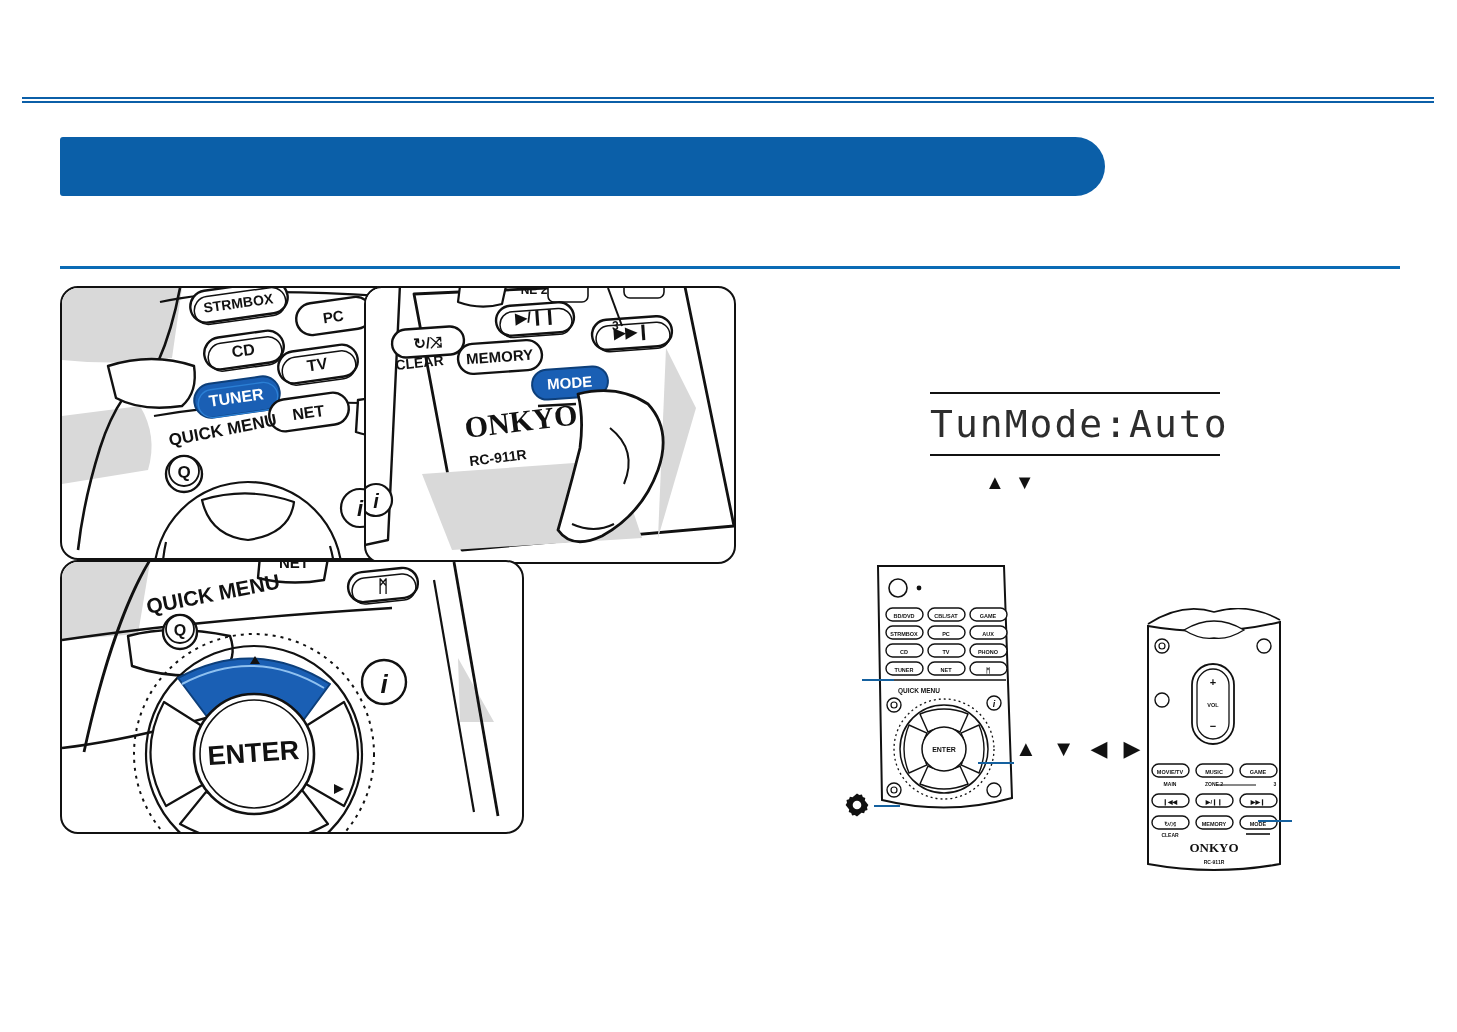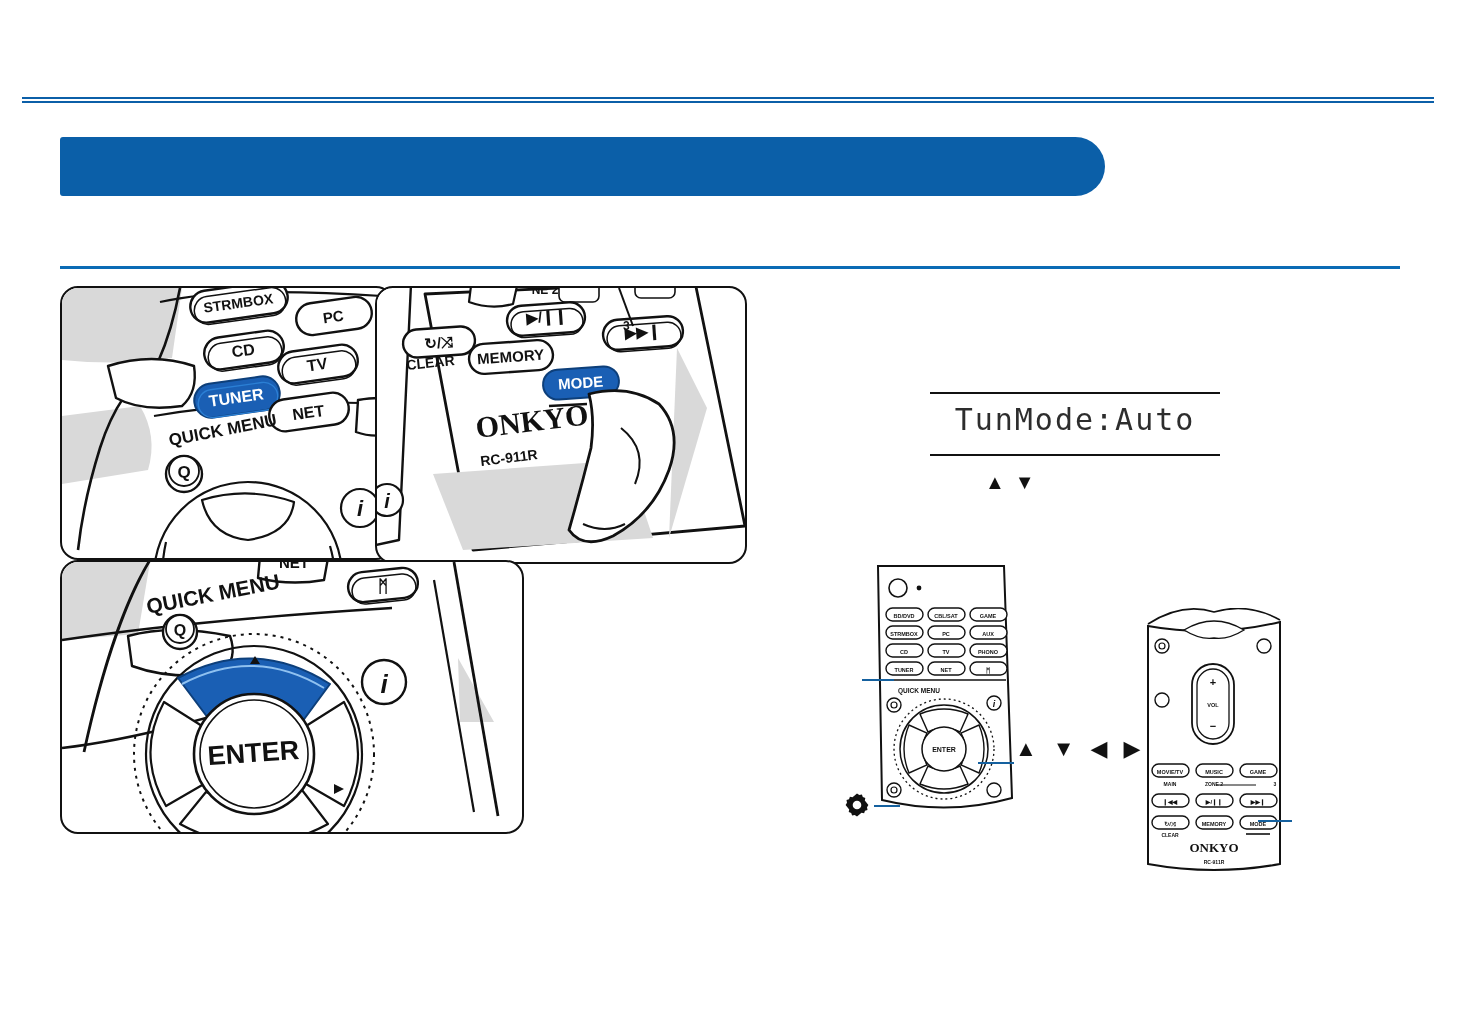--- a/index.html
+++ b/index.html
@@ -39,35 +39,35 @@
   .panel{
     position:absolute;
     background:#ffffff;
     border:2px solid #111;
     border-radius:18px;
     overflow:hidden;
   }
   .panel svg{display:block;}
 
   #panel-tuner{left:60px;top:286px;width:330px;height:270px;}
-  #panel-mode{left:375px;top:286px;width:368px;height:274px;}
+  #panel-mode{left:364px;top:286px;width:368px;height:274px;}
   #panel-cursor{left:60px;top:560px;width:460px;height:270px;}
 
   
   .display{
     position:absolute;left:930px;top:392px;width:290px;height:64px;
   }
   .display .line{position:absolute;left:0;width:100%;height:1.5px;background:#111;}
   .display .line.top{top:0;}
   .display .line.bot{top:62px;}
   .display .text{
     position:absolute;left:0;top:10px;width:100%;
     text-align:center;
     font-family:"DejaVu Sans Mono","Liberation Mono",monospace;
-    font-size:30px;
+    font-size:38px;
     letter-spacing:2px;
     color:#111;
     opacity:.88;
   }
   .display-arrows{
     position:absolute;left:985px;top:472px;
     font-size:20px;color:#111;letter-spacing:10px;
     line-height:1;
   }
 

